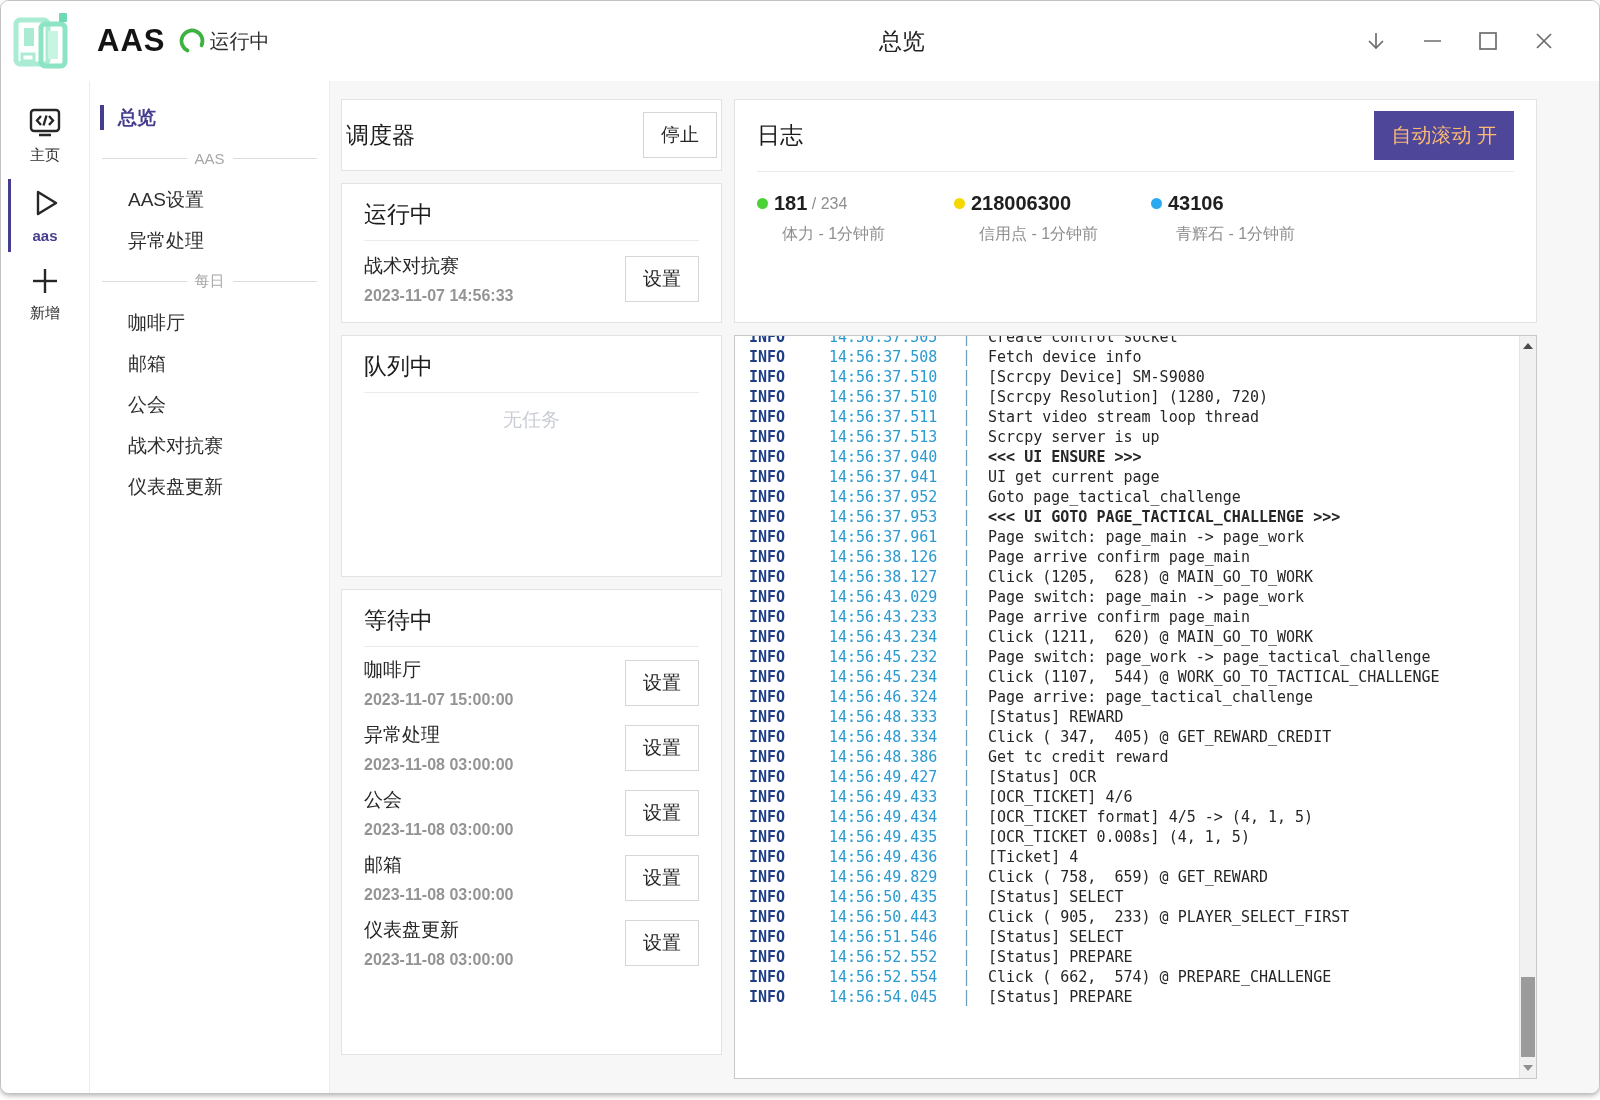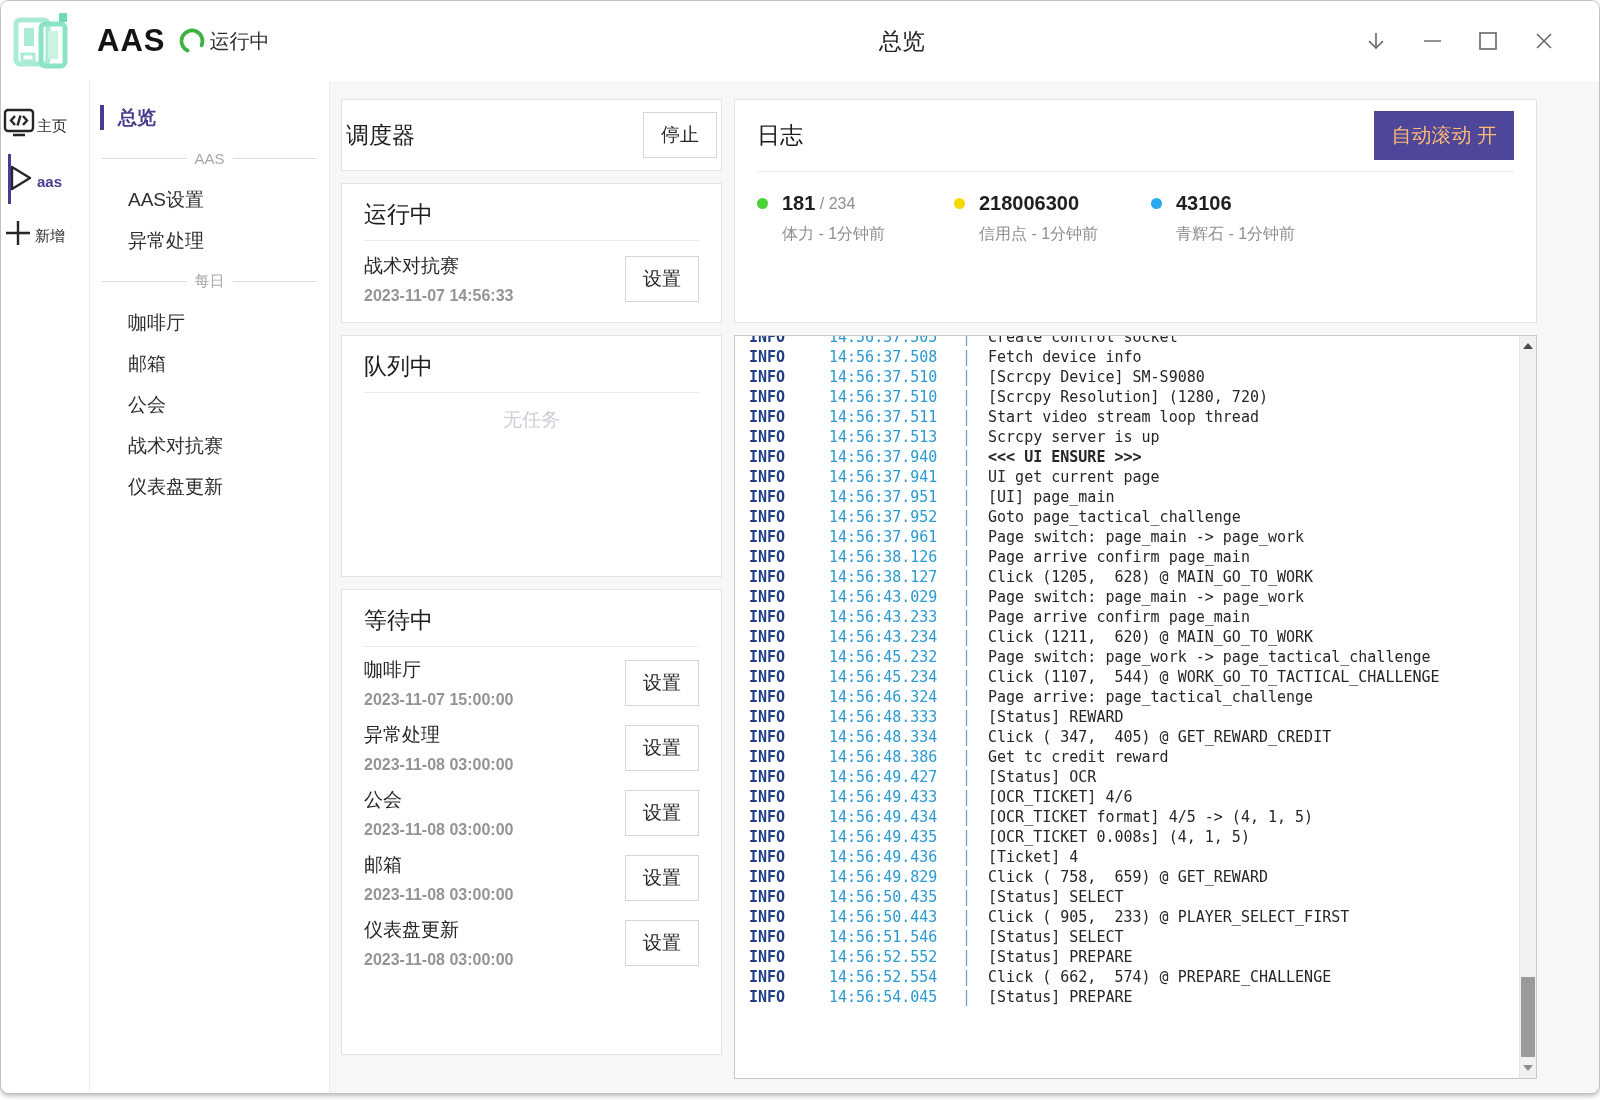--- a/index.html
+++ b/index.html
@@ -20,21 +20,21 @@
     display:flex;gap:30px;}
   .win-btn{width:26px;height:26px;display:flex;align-items:center;justify-content:center;
     background:none;border:none;padding:0;cursor:default;}
   .win-btn svg{stroke:#6e6e6e;fill:none;stroke-width:1.7;}
 
   
   .app-body{display:flex;height:1012px;}
 
   .rail{width:89px;background:#fff;border-right:1px solid #ececec;display:flex;
     flex-direction:column;align-items:center;padding-top:16px;box-sizing:border-box;flex:0 0 auto;}
-  .rail-item{position:relative;width:100%;display:flex;flex-direction:row;align-items:center;
+  .rail-item{position:relative;width:100%;display:flex;flex-direction:column;align-items:center;
     padding:9px 0 11px;color:#2b2b2b;text-align:center;}
   .rail-item svg{stroke:#262626;fill:none;stroke-width:2.4;}
   .rail-label{font-size:15px;margin-top:6px;color:#2b2b2b;}
   .rail-item.active .rail-label{color:#453d8d;font-weight:700;}
   .rail-item.active::before{content:'';position:absolute;left:7px;top:3px;bottom:3px;width:3px;
     background:#453d8d;}
 
   .menu{width:240px;background:#fff;border-right:1px solid #ececec;padding-top:16px;
     box-sizing:border-box;flex:0 0 auto;}
   .menu-item{position:relative;height:41px;display:flex;align-items:center;padding-left:38px;
@@ -74,21 +74,21 @@
 
   .card-loghead{height:224px;padding:0 22px;}
   .loghead-top{height:71px;display:flex;align-items:center;justify-content:space-between;
     border-bottom:1px solid #ebebeb;}
   .btn-accent{background:#4d4699;border:none;color:#fdba74;font-size:20px;padding:11px 17px;
     font-family:inherit;cursor:default;}
   .stats{display:flex;margin-top:20px;}
   .stat{width:197px;}
   .stat-top{display:flex;align-items:center;}
   .stat-dot{width:11px;height:11px;border-radius:50%;flex:0 0 auto;}
-  .stat-val{font-size:20px;font-weight:700;color:#1f1f1f;margin-left:14px;white-space:pre;}
+  .stat-val{font-size:20px;font-weight:700;color:#1f1f1f;margin-left:6px;white-space:pre;}
   .stat-total{font-size:16px;font-weight:400;color:#8f8f8f;white-space:pre;}
   .stat-label{margin-top:9px;padding-left:25px;font-size:16px;color:#8f8f8f;}
 
   .log-panel{position:relative;flex:1;background:#fff;border:1px solid #c8c8c8;overflow:hidden;}
   .log-scroll{position:absolute;left:0;top:0;right:17px;bottom:0;overflow:hidden;
     padding-left:14px;font-family:"DejaVu Sans Mono","Liberation Mono",monospace;font-size:15px;}
   .log-row{line-height:20px;white-space:pre;color:#262626;}
   .log-row:first-child{margin-top:-9px;}
   .log-lvl{display:inline-block;width:80px;color:#1f3d87;font-weight:700;}
   .log-time{display:inline-block;width:133px;color:#2b9ad0;}
@@ -326,22 +326,22 @@
         <section class="log-panel">
           <div class="log-scroll">
             <div class="log-row"><span class="log-lvl">INFO</span><span class="log-time">14:56:37.505</span><span class="log-sep">|</span><span class="log-msg">Create control socket</span></div>
               <div class="log-row"><span class="log-lvl">INFO</span><span class="log-time">14:56:37.508</span><span class="log-sep">|</span><span class="log-msg">Fetch device info</span></div>
               <div class="log-row"><span class="log-lvl">INFO</span><span class="log-time">14:56:37.510</span><span class="log-sep">|</span><span class="log-msg">[Scrcpy Device] SM-S9080</span></div>
               <div class="log-row"><span class="log-lvl">INFO</span><span class="log-time">14:56:37.510</span><span class="log-sep">|</span><span class="log-msg">[Scrcpy Resolution] (1280, 720)</span></div>
               <div class="log-row"><span class="log-lvl">INFO</span><span class="log-time">14:56:37.511</span><span class="log-sep">|</span><span class="log-msg">Start video stream loop thread</span></div>
               <div class="log-row"><span class="log-lvl">INFO</span><span class="log-time">14:56:37.513</span><span class="log-sep">|</span><span class="log-msg">Scrcpy server is up</span></div>
               <div class="log-row bold"><span class="log-lvl">INFO</span><span class="log-time">14:56:37.940</span><span class="log-sep">|</span><span class="log-msg">&lt;&lt;&lt; UI ENSURE &gt;&gt;&gt;</span></div>
               <div class="log-row"><span class="log-lvl">INFO</span><span class="log-time">14:56:37.941</span><span class="log-sep">|</span><span class="log-msg">UI get current page</span></div>
-              <div class="log-row"><span class="log-lvl">INFO</span><span class="log-time">14:56:37.951</span><span class="log-sep">|</span><span class="log-msg">[UI] page_main</span></div>
               <div class="log-row"><span class="log-lvl">INFO</span><span class="log-time">14:56:37.952</span><span class="log-sep">|</span><span class="log-msg">Goto page_tactical_challenge</span></div>
+              <div class="log-row bold"><span class="log-lvl">INFO</span><span class="log-time">14:56:37.953</span><span class="log-sep">|</span><span class="log-msg">&lt;&lt;&lt; UI GOTO PAGE_TACTICAL_CHALLENGE &gt;&gt;&gt;</span></div>
               <div class="log-row"><span class="log-lvl">INFO</span><span class="log-time">14:56:37.961</span><span class="log-sep">|</span><span class="log-msg">Page switch: page_main -&gt; page_work</span></div>
               <div class="log-row"><span class="log-lvl">INFO</span><span class="log-time">14:56:38.126</span><span class="log-sep">|</span><span class="log-msg">Page arrive confirm page_main</span></div>
               <div class="log-row"><span class="log-lvl">INFO</span><span class="log-time">14:56:38.127</span><span class="log-sep">|</span><span class="log-msg">Click (1205,  628) @ MAIN_GO_TO_WORK</span></div>
               <div class="log-row"><span class="log-lvl">INFO</span><span class="log-time">14:56:43.029</span><span class="log-sep">|</span><span class="log-msg">Page switch: page_main -&gt; page_work</span></div>
               <div class="log-row"><span class="log-lvl">INFO</span><span class="log-time">14:56:43.233</span><span class="log-sep">|</span><span class="log-msg">Page arrive confirm page_main</span></div>
               <div class="log-row"><span class="log-lvl">INFO</span><span class="log-time">14:56:43.234</span><span class="log-sep">|</span><span class="log-msg">Click (1211,  620) @ MAIN_GO_TO_WORK</span></div>
               <div class="log-row"><span class="log-lvl">INFO</span><span class="log-time">14:56:45.232</span><span class="log-sep">|</span><span class="log-msg">Page switch: page_work -&gt; page_tactical_challenge</span></div>
               <div class="log-row"><span class="log-lvl">INFO</span><span class="log-time">14:56:45.234</span><span class="log-sep">|</span><span class="log-msg">Click (1107,  544) @ WORK_GO_TO_TACTICAL_CHALLENGE</span></div>
               <div class="log-row"><span class="log-lvl">INFO</span><span class="log-time">14:56:46.324</span><span class="log-sep">|</span><span class="log-msg">Page arrive: page_tactical_challenge</span></div>
               <div class="log-row"><span class="log-lvl">INFO</span><span class="log-time">14:56:48.333</span><span class="log-sep">|</span><span class="log-msg">[Status] REWARD</span></div>

